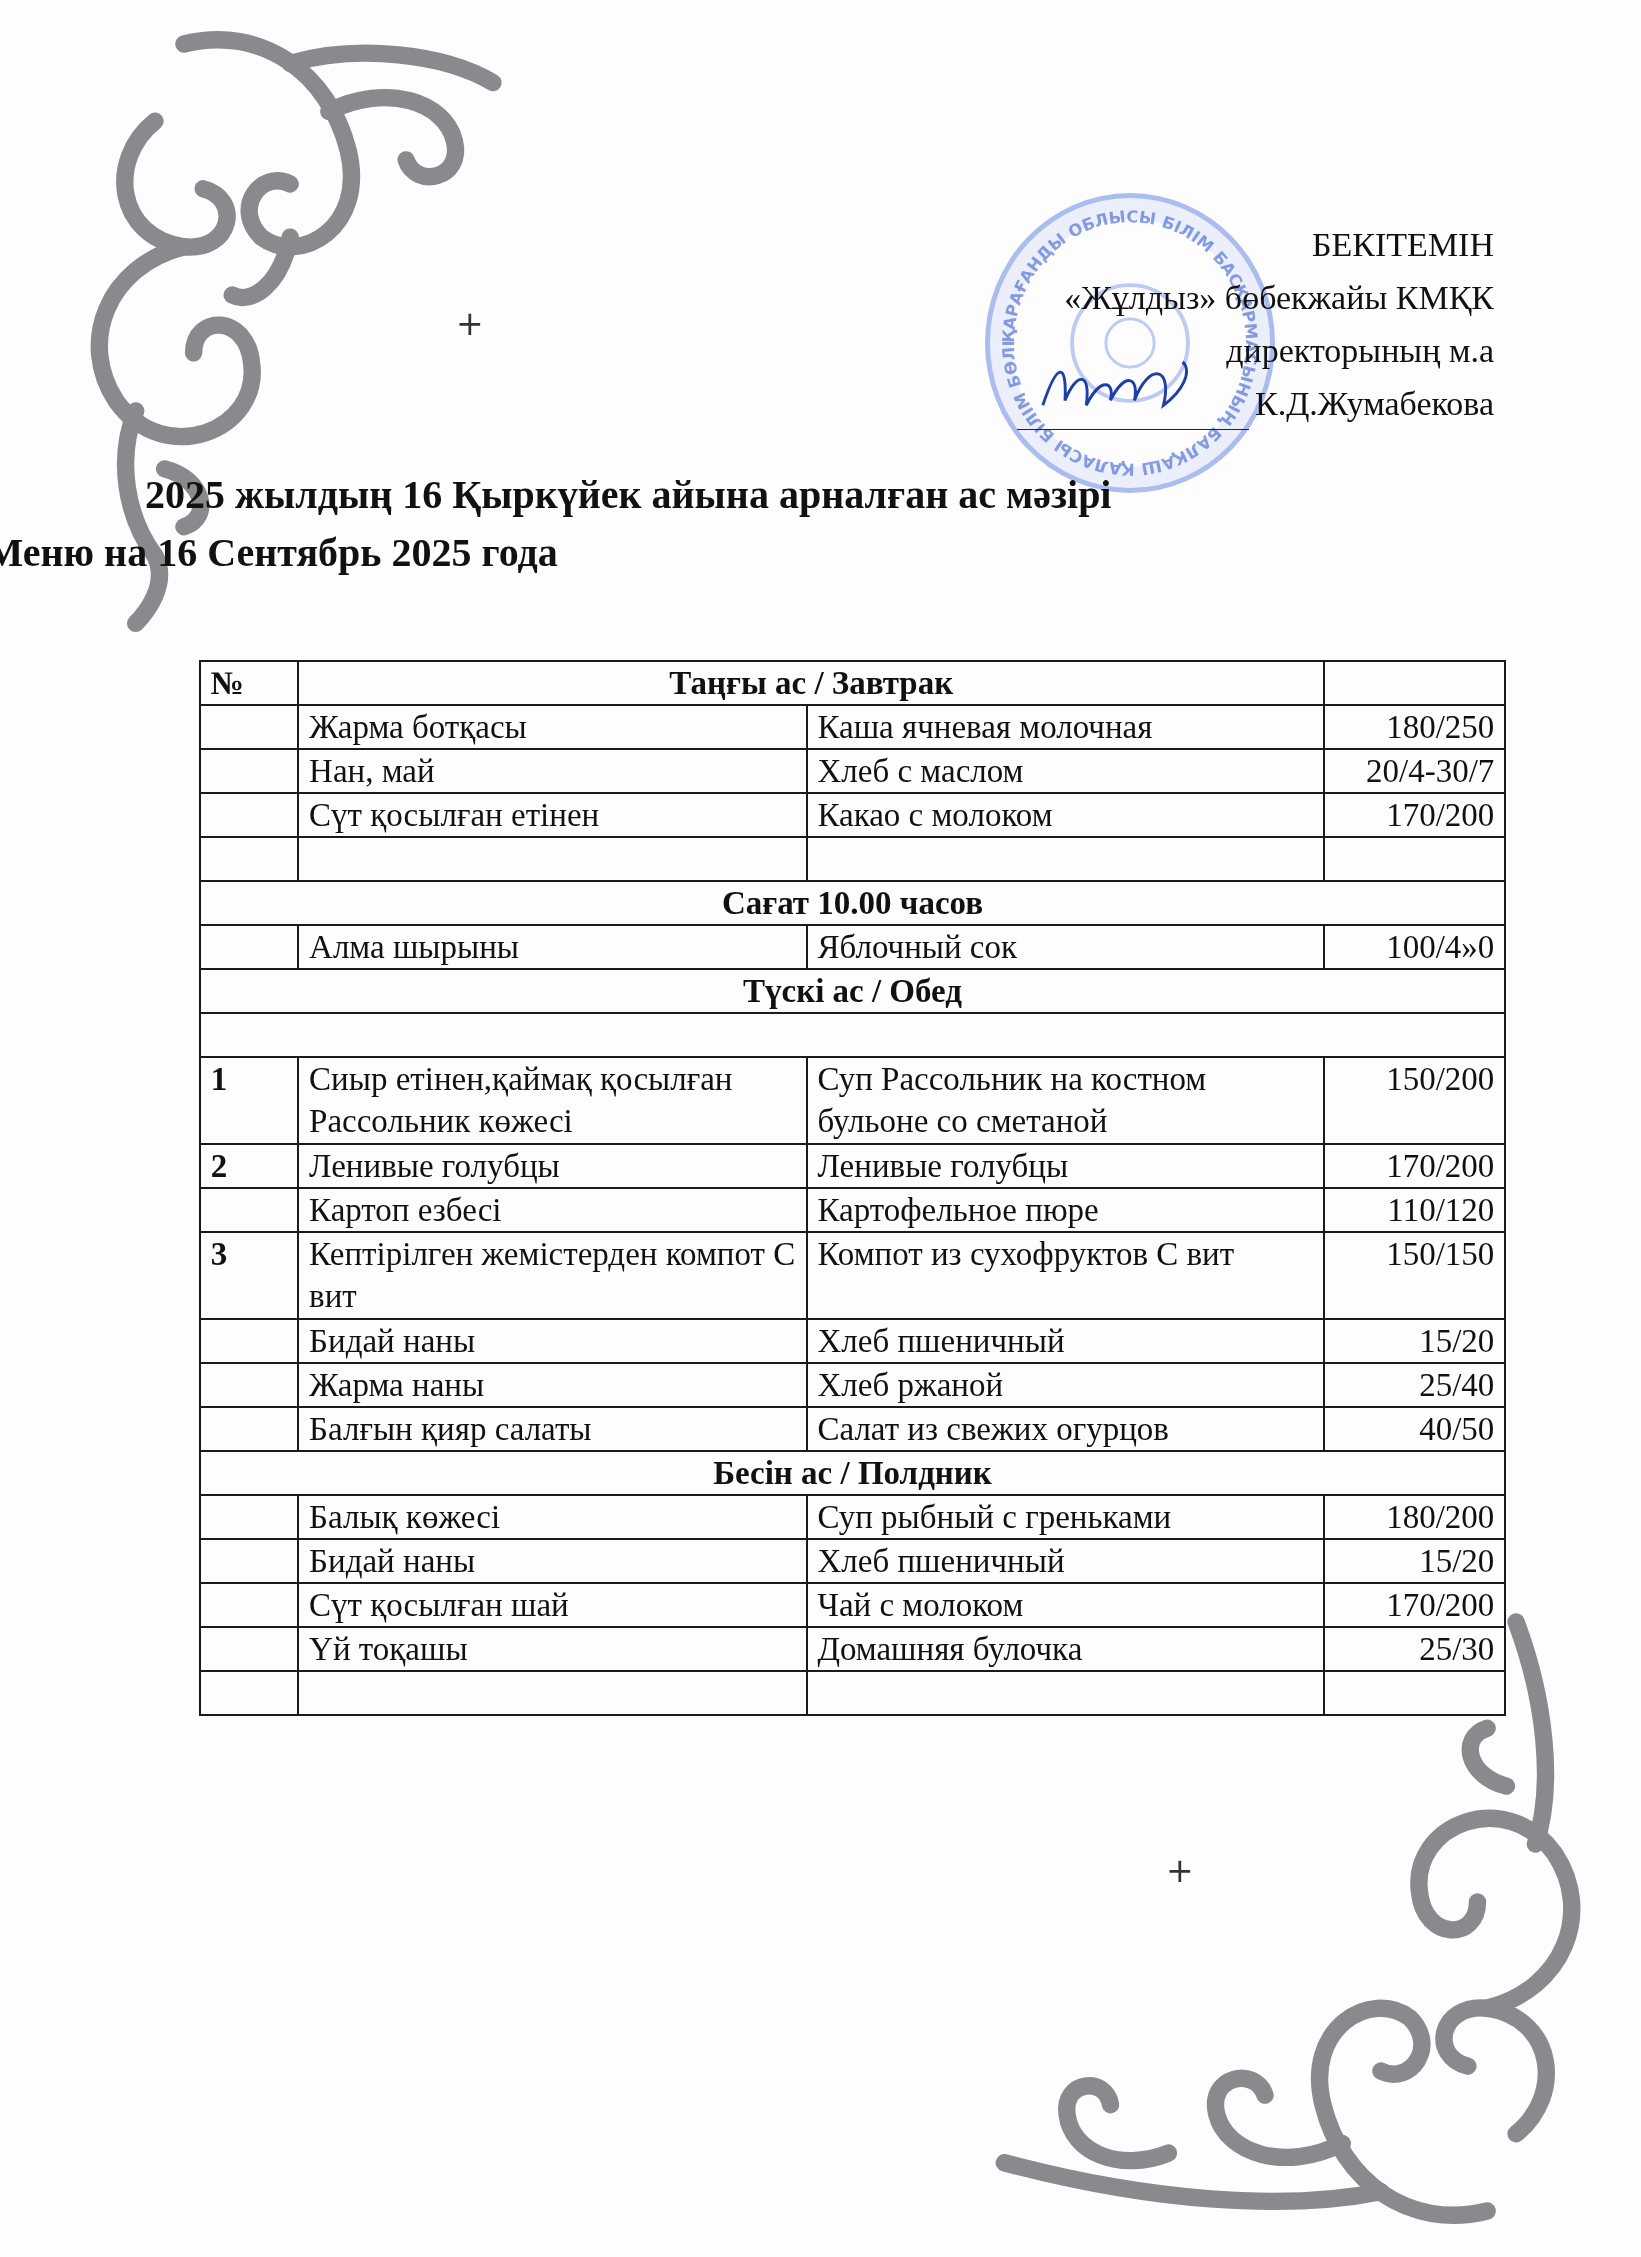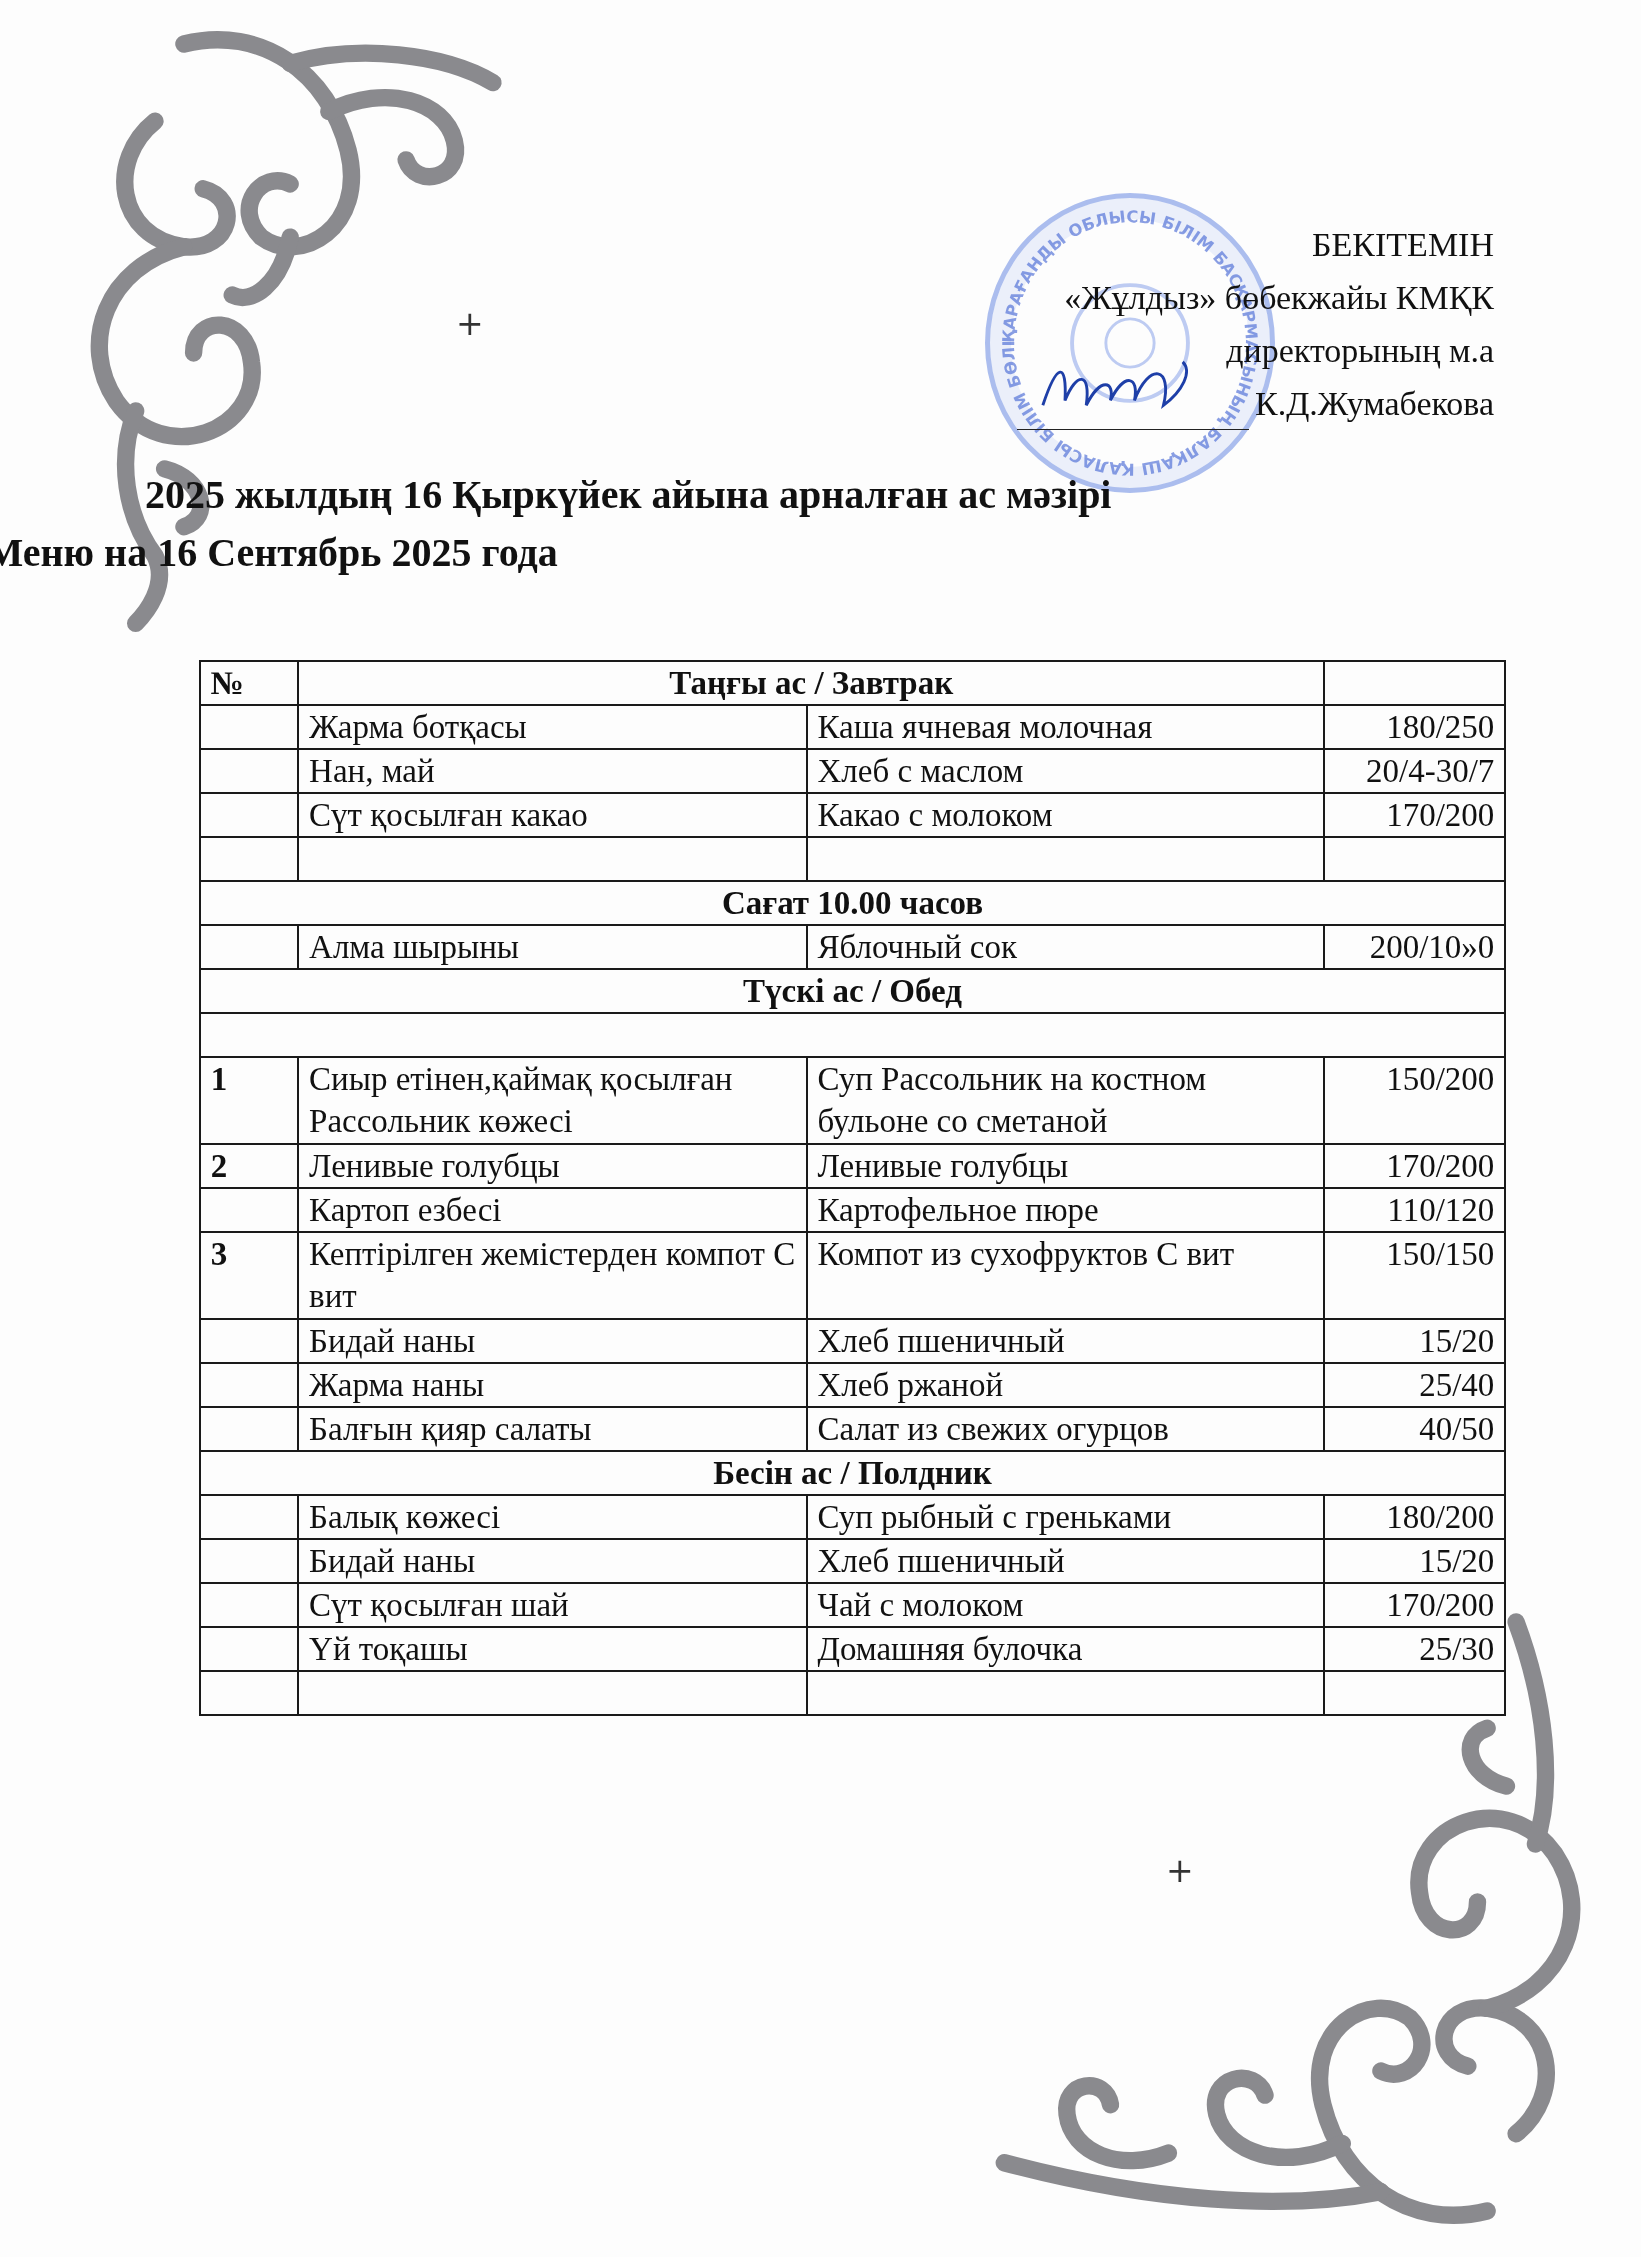--- a/index.html
+++ b/index.html
@@ -102,38 +102,38 @@
     <td class="qty">180/250</td>
   </tr>
   <tr class="h46">
     <td class="num"></td>
     <td class="kz">Нан,  май</td>
     <td class="ru">Хлеб с маслом</td>
     <td class="qty">20/4-30/7</td>
   </tr>
   <tr class="h46">
     <td class="num"></td>
-    <td class="kz">Сүт қосылған какао</td>
+    <td class="kz">Сүт қосылған етінен</td>
     <td class="ru">Какао с молоком</td>
     <td class="qty">170/200</td>
   </tr>
   <tr class="empty">
     <td></td>
         <td></td>
         <td></td>
         <td></td>
   </tr>
   <tr class="h46">
     <td class="section" colspan="4">Сағат 10.00 часов</td>
   </tr>
   <tr class="h46">
     <td class="num"></td>
     <td class="kz">Алма шырыны</td>
     <td class="ru">Яблочный сок</td>
-    <td class="qty">200/10»0</td>
+    <td class="qty">100/4»0</td>
   </tr>
   <tr class="h46">
     <td class="section" colspan="4">Түскі ас / Обед</td>
   </tr>
   <tr class="empty">
     <td colspan="4"></td>
   </tr>
   <tr class="two">
     <td class="num">1</td>
     <td class="kz">Сиыр етінен,қаймақ қосылған Рассольник көжесі</td>

